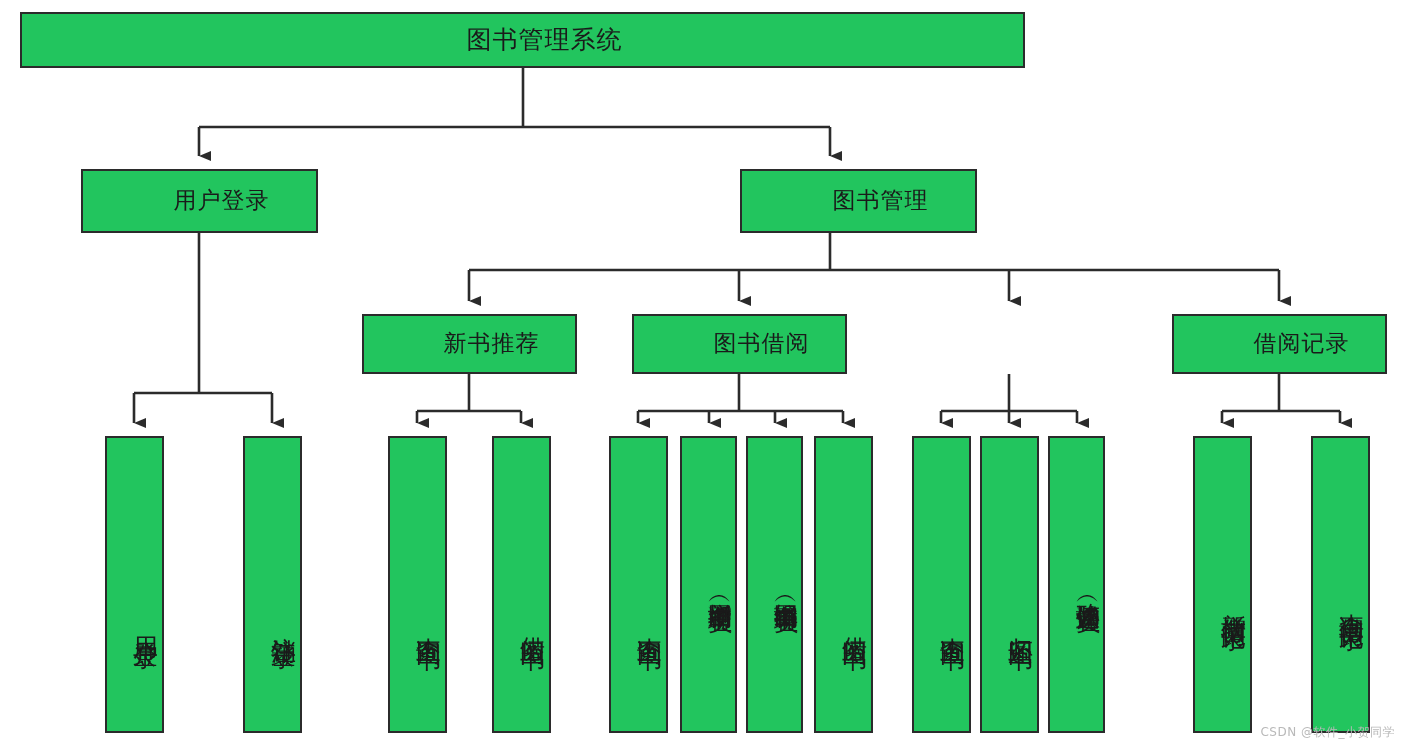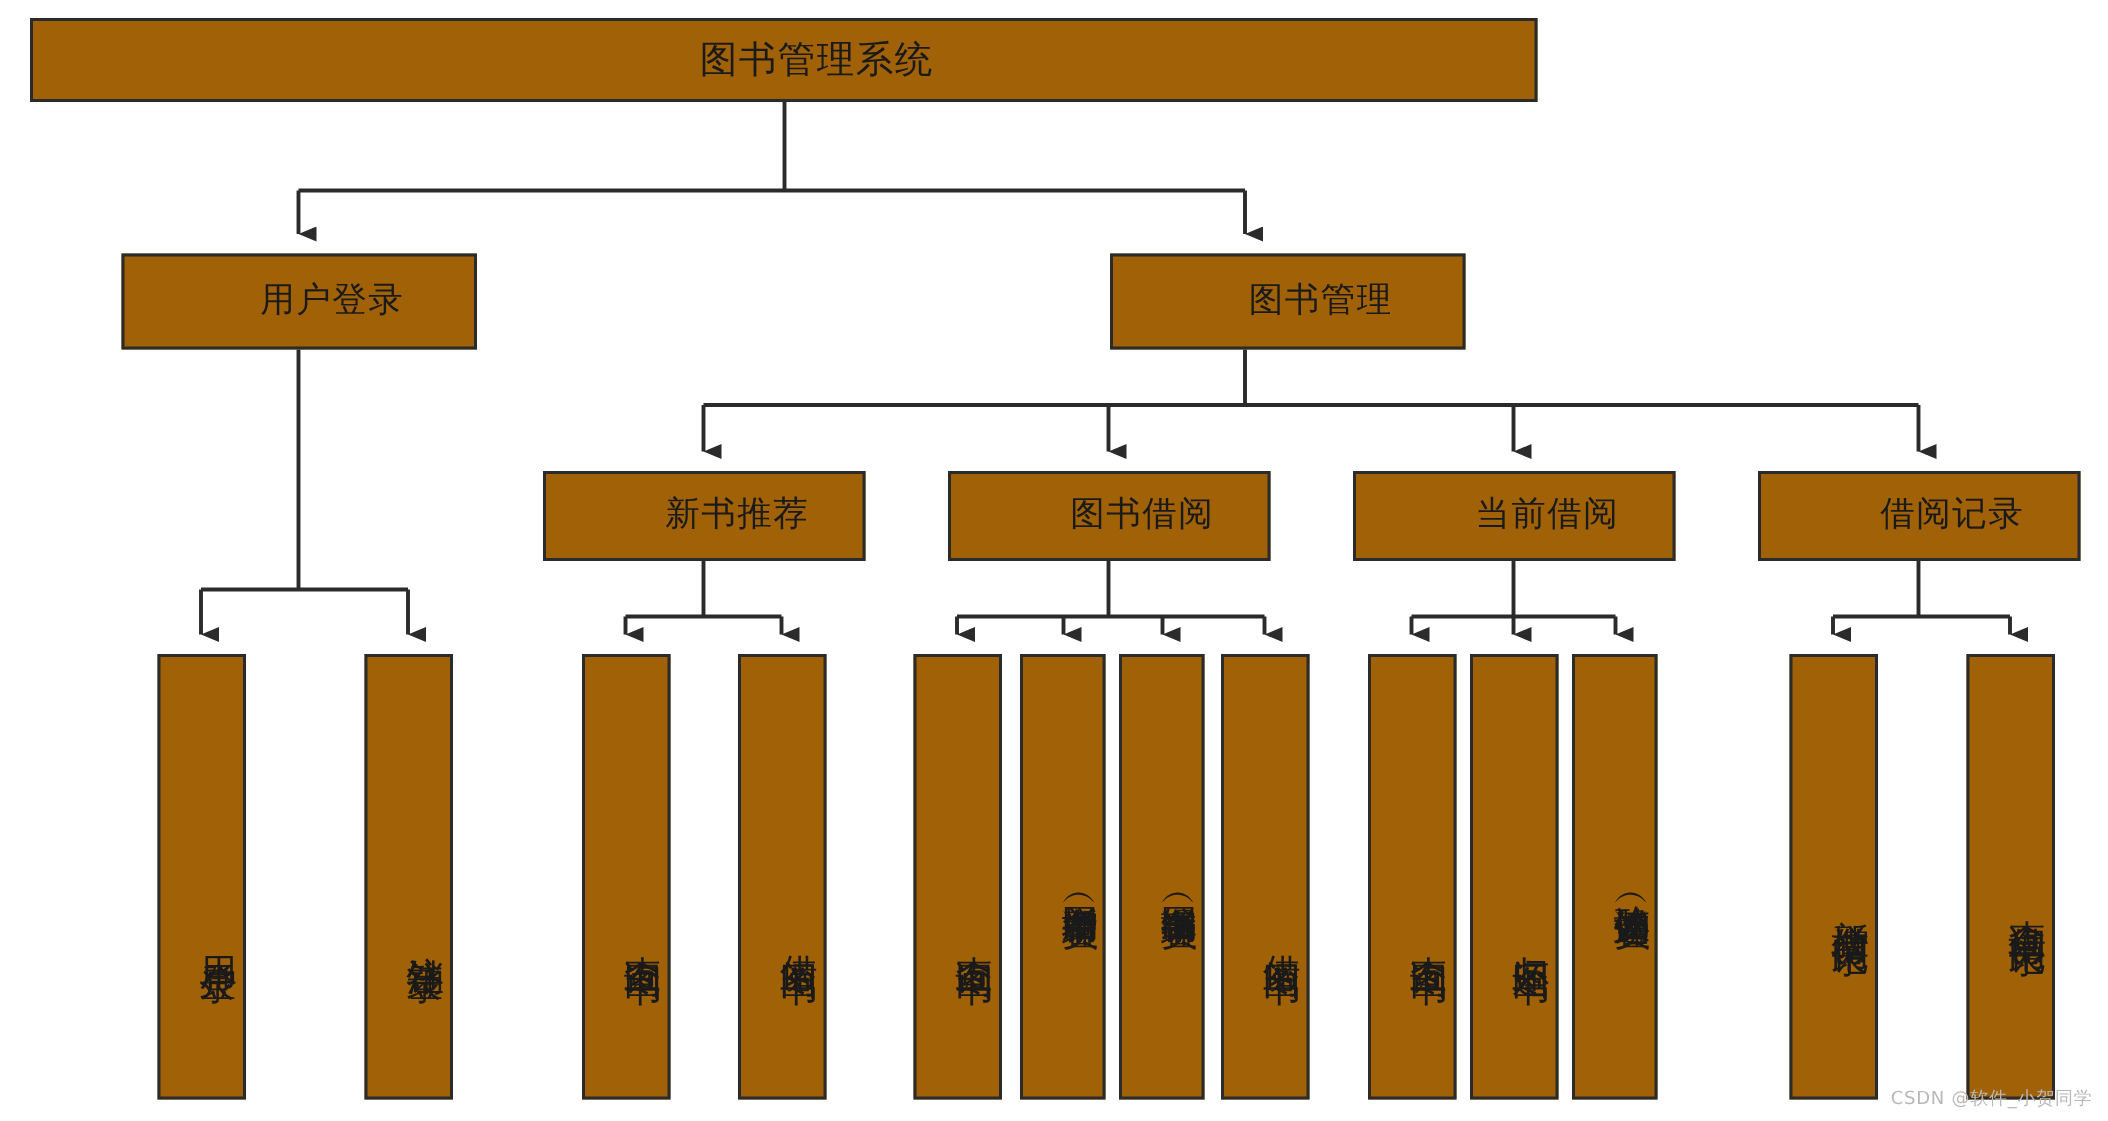--- a/index.html
+++ b/index.html
@@ -14,21 +14,21 @@
     position: relative;
     width: 1405px;
     height: 747px;
     background: #ffffff;
     overflow: hidden;
   }
   .node {
     position: absolute;
     box-sizing: border-box;
     border: 2.5px solid #2b2b2b;
-    background: #a16207;
+    background: #22c55e;
     display: flex;
     align-items: center;
     justify-content: center;
     color: #1a1a1a;
     padding-left: 44px;
   }
   .node.h {
     font-size: 23px;
     line-height: 1.2;
     letter-spacing: 1px;
@@ -125,21 +125,20 @@
     </g>
   </svg>
 
   <div class="node h big" style="left:20px; top:12px; width:1005px; height:56px;">图书管理系统</div>
 
   <div class="node h" style="left:81px; top:169px; width:237px; height:64px;">用户登录</div>
   <div class="node h" style="left:711px; top:169px; width:237px; height:64px;margin-left:29px;">图书管理</div>
 
   <div class="node h" style="left:362px; top:314px; width:215px; height:60px;">新书推荐</div>
   <div class="node h" style="left:632px; top:314px; width:215px; height:60px;">图书借阅</div>
-  <div class="node h" style="left:902px; top:314px; width:215px; height:60px;">当前借阅</div>
   <div class="node h" style="left:1172px; top:314px; width:215px; height:60px;">借阅记录</div>
 
   <div class="node v" style="left:105px; top:436px; width:59px; height:297px; padding-top:76px;">用户登录</div>
   <div class="node v" style="left:243px; top:436px; width:59px; height:297px; padding-top:76px;">注销登录</div>
 
   <div class="node v" style="left:388px; top:436px; width:59px; height:297px; padding-top:76px;">查询图书</div>
   <div class="node v" style="left:492px; top:436px; width:59px; height:297px; padding-top:76px;">借阅图书</div>
 
   <div class="node v" style="left:609px; top:436px; width:59px; height:297px; padding-top:76px;">查询图书</div>
   <div class="node v tall" style="left:680px; top:436px; width:57px; height:297px;">新增图书（管理员）</div>

